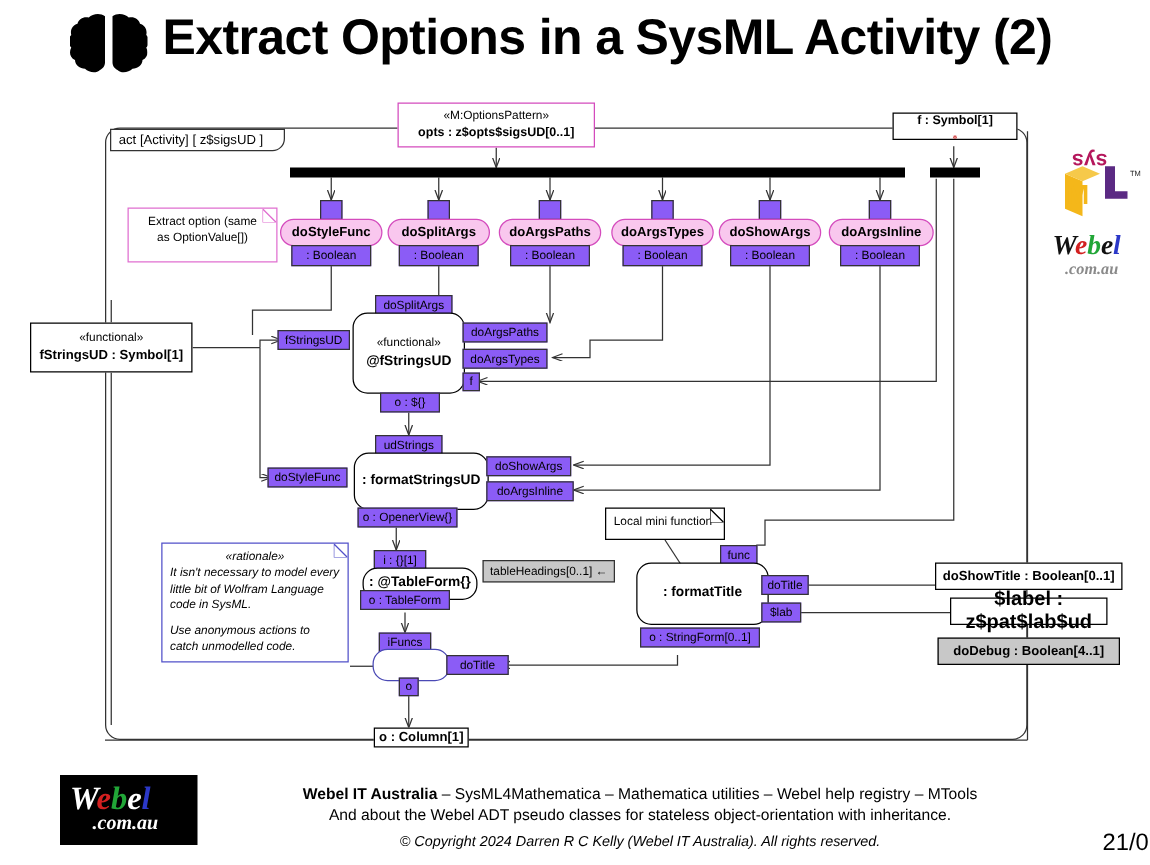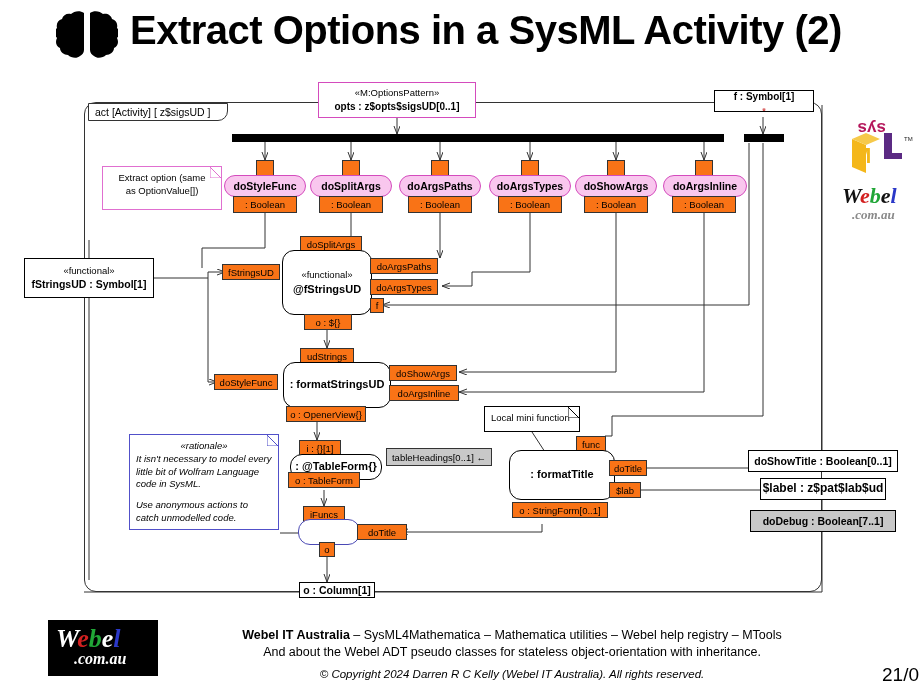--- a/index.html
+++ b/index.html
@@ -29,21 +29,21 @@
     position:absolute; box-sizing:border-box;
     background:#fff; border:1px solid #000;
     display:flex; flex-direction:column;
     align-items:center; justify-content:center;
     font-size:10px; color:#000; line-height:1.15;
     text-align:center;
   }
   .node.bold { font-weight:bold; }
   .pin {
     position:absolute; box-sizing:border-box;
-    background:#f97316; border:1px solid #333;
+    background:#8b5cf6; border:1px solid #333;
     font-size:9.5px; color:#000;
     display:flex; align-items:center; justify-content:center;
     white-space:nowrap; padding:0 2px;
   }
   .pin.grey { background:#c8c8c8; }
   .act-round {
     position:absolute; box-sizing:border-box;
     background:#fff; border:1.2px solid #000; border-radius:12px;
     display:flex; flex-direction:column; align-items:center; justify-content:center;
     font-size:10.5px; text-align:center; line-height:1.2;
@@ -373,24 +373,24 @@
     <span>$lab</span>
   </div>
   <div class="pin" style="left:500px; top:502px; width:96px; height:16px;">
     <span>o : StringForm[0..1]</span>
   </div>
 
   <div class="node bold" style="left:736px; top:450px; width:150px; height:22px;">
     <span style="font-size:10.5px;">doShowTitle : Boolean[0..1]</span>
   </div>
   <div class="node bold" style="left:748px; top:478px; width:126px; height:22px;">
-    <span style="font-size:12px;">$label : z$pat$lab$ud</span>
+    <span style="font-size:16px;">$label : z$pat$lab$ud</span>
   </div>
   <div class="node bold" style="left:738px; top:510px; width:146px; height:22px; background:#c8c8c8;">
-    <span style="font-size:10.5px;">doDebug : Boolean[7..1]</span>
+    <span style="font-size:10.5px;">doDebug : Boolean[4..1]</span>
   </div>
 
   <svg class="sysml-logo" viewBox="0 0 72 62">
     <g transform="rotate(180 24 14)">
       <text x="6" y="20" font-family="'Liberation Sans',sans-serif" font-size="17" font-weight="bold" fill="#b5175c">sys</text>
     </g>
     <path d="M8 24 L8 52 L22 58 L22 30 Z" fill="#f4b71a"></path>
     <path d="M8 24 L22 30 L36 24 L22 18 Z" fill="#f6c94a"></path>
     <text x="9" y="48" font-family="'Liberation Sans',sans-serif" font-size="22" font-weight="bold" fill="#f4b71a">M</text>
     <path d="M40 18 L40 44 L58 44 L58 38 L48 38 L48 18 Z" fill="#5b2a83"></path>

